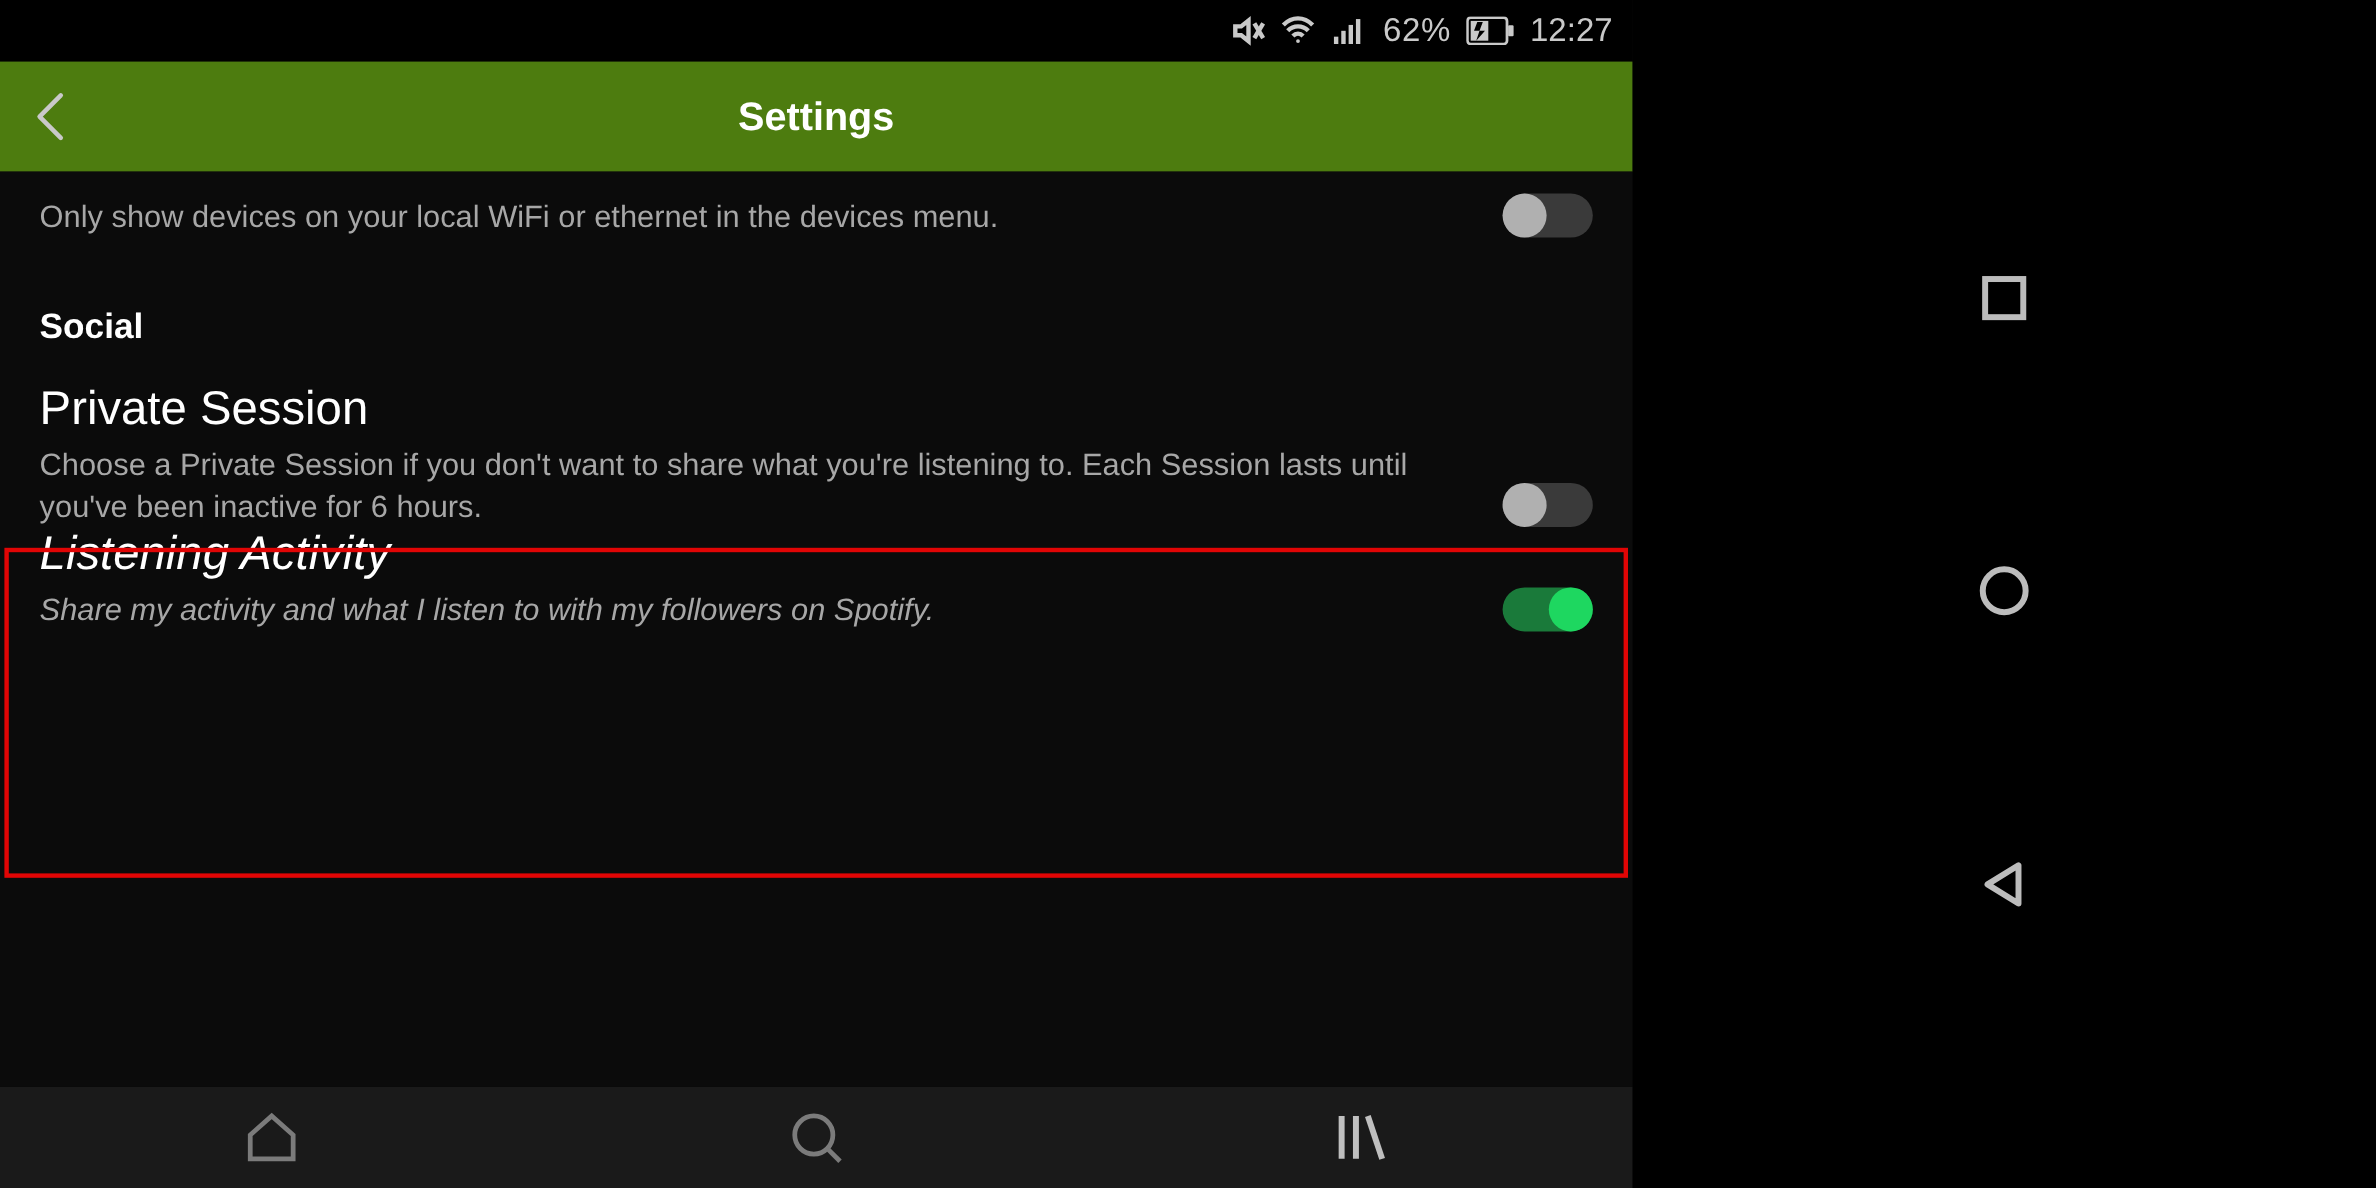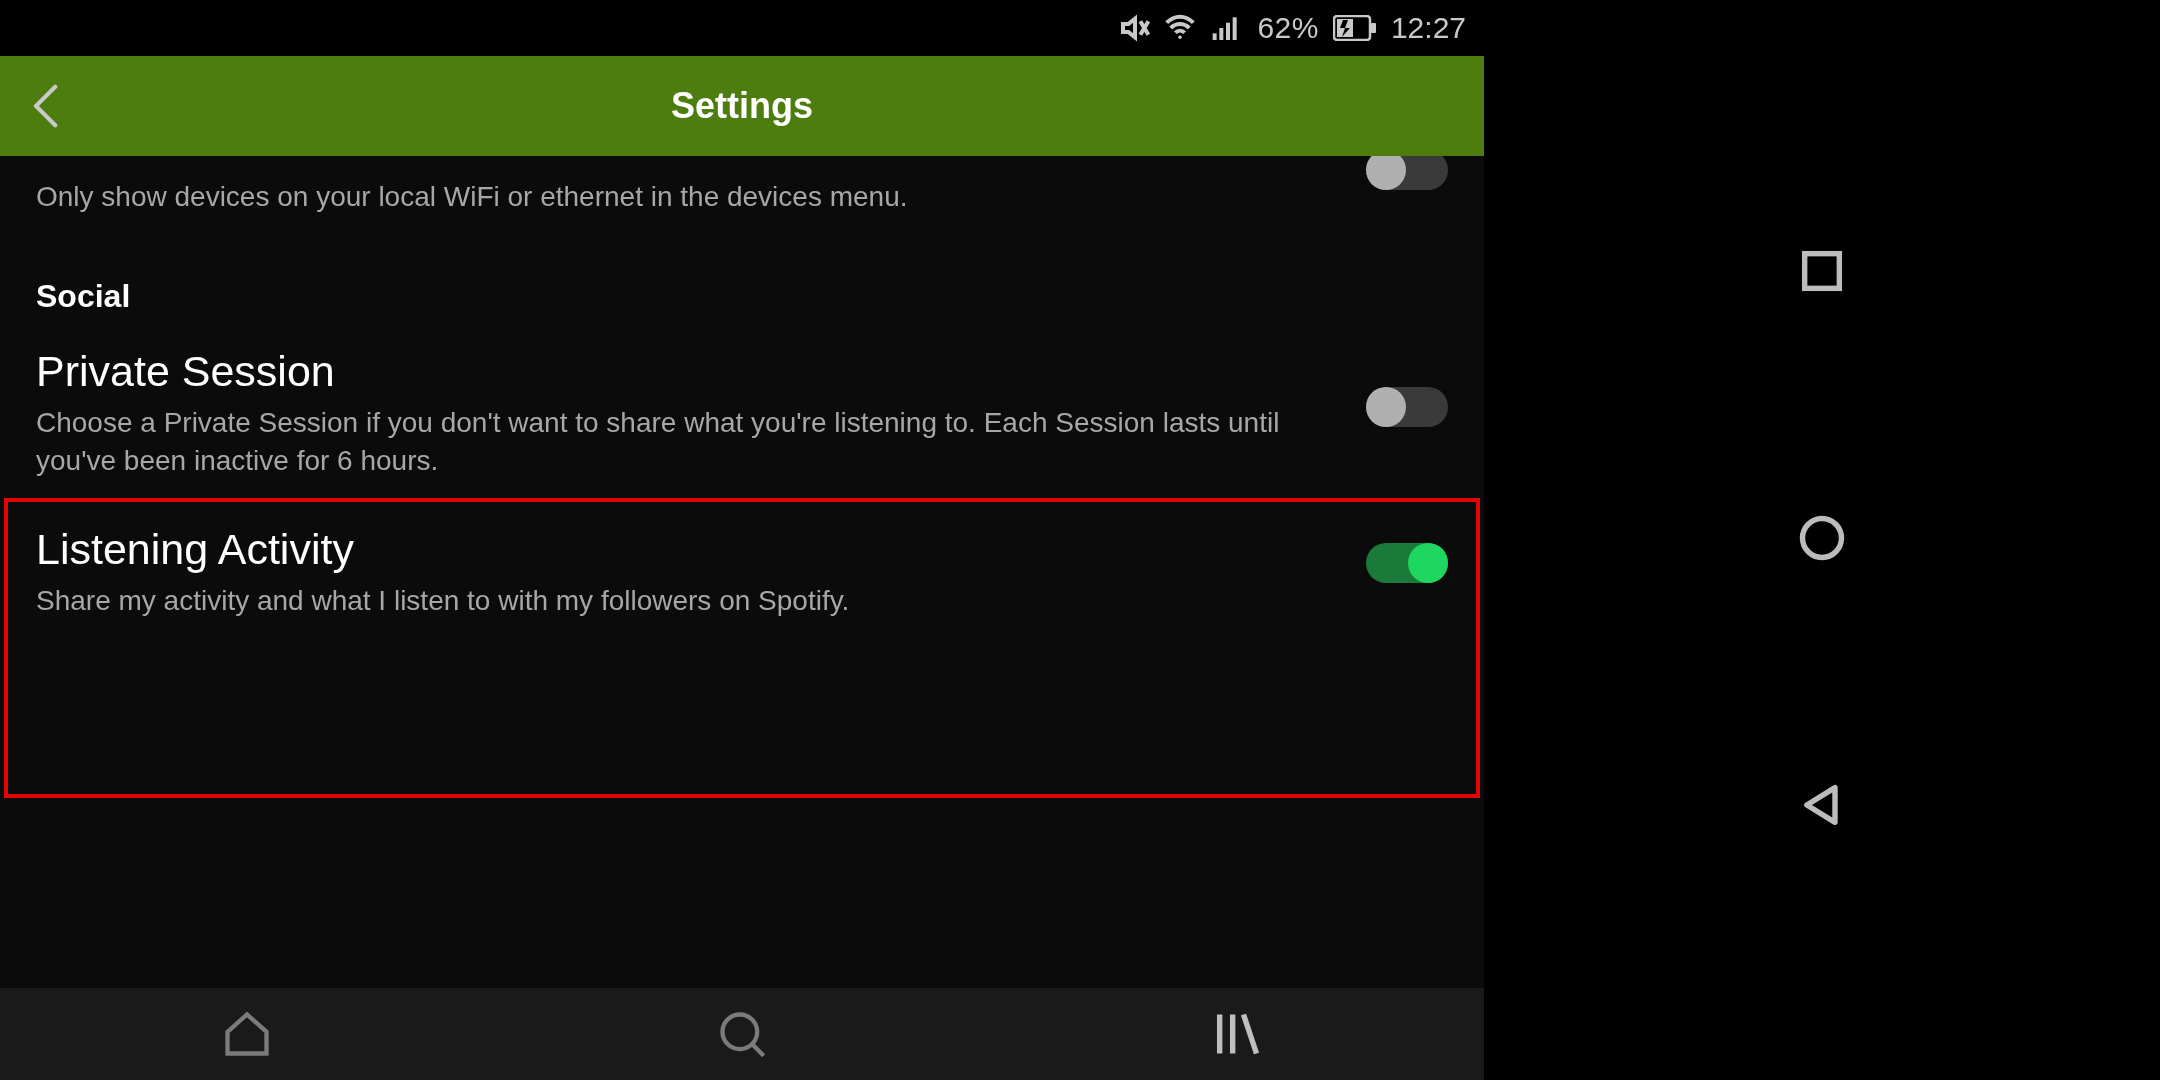--- a/index.html
+++ b/index.html
@@ -14,21 +14,21 @@
   .statusbar .battery-text { letter-spacing: 0.5px; }
   .status-icons { display: flex; align-items: center; gap: 12px; }
 
   
   .app-header { height: 100px; background: #4d7c0f; display: flex; align-items: center; position: relative; }
   .back-btn { position: absolute; left: 26px; top: 50%; transform: translateY(-50%); width: 42px; height: 42px; display: flex; align-items: center; justify-content: center; }
   .app-header .title { flex: 1; text-align: center; font-size: 36px; font-weight: 700; color: #fff; }
 
   
   .content { flex: 1; padding: 0 36px; overflow: hidden; position: relative; background: #0b0b0b; }
-  .setting-row { display: flex; align-items: flex-start; justify-content: space-between; gap: 30px; }
+  .setting-row { display: flex; align-items: flex-end; justify-content: space-between; gap: 30px; }
   .setting-text { flex: 1; }
   .item-title { font-size: 43px; font-weight: 500; color: #fff; margin-bottom: 8px; }
   .item-desc { font-size: 28px; line-height: 1.35; color: #a7a7a7; font-weight: 400; }
   .section-title { font-size: 32px; font-weight: 700; color: #fff; margin: 62px 0 20px; }
 
   
   .partial-row { margin-top: 8px; }
   .partial-row .item-desc { padding-top: 14px; }
 
   
@@ -118,21 +118,21 @@
       <div class="setting-row" style="margin-top:32px;">
         <div class="setting-text">
           <div class="item-title">Private Session</div>
           <div class="item-desc">Choose a Private Session if you don't want to share what you're listening to. Each Session lasts until you've been inactive for 6 hours.</div>
         </div>
         <div class="toggle toggle-off" style="margin-top:40px;">
           <div class="knob"></div>
         </div>
       </div>
 
-      <div class="setting-row" style="margin-top:46px;">
+      <div class="setting-row" style="font-style:italic;">
         <div class="setting-text">
           <div class="item-title">Listening Activity</div>
           <div class="item-desc">Share my activity and what I listen to with my followers on Spotify.</div>
         </div>
         <div class="toggle toggle-on" style="margin-top:18px;">
           <div class="knob"></div>
         </div>
       </div>
     </div>
 

